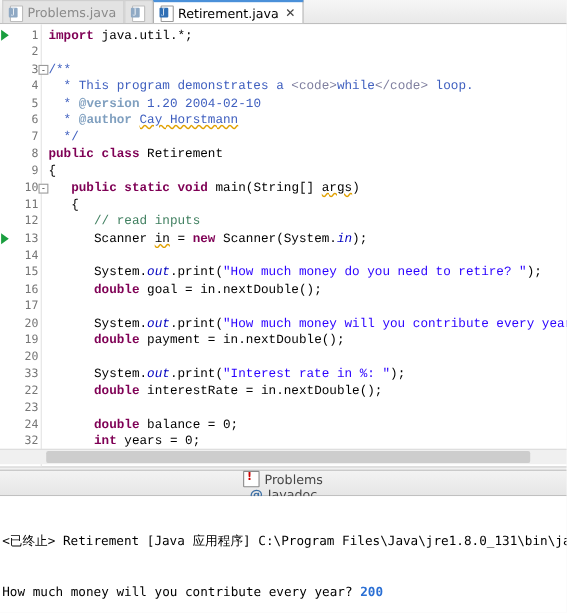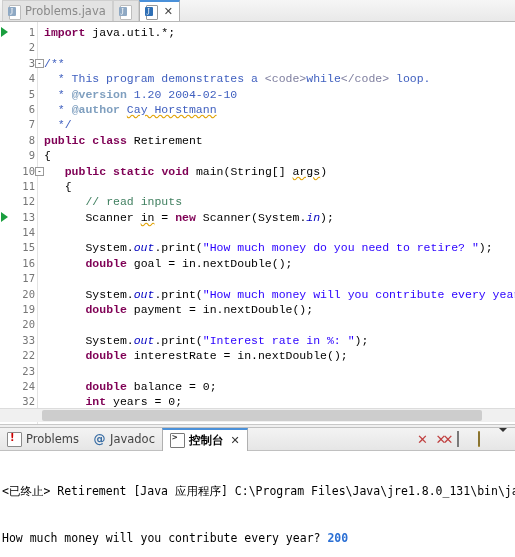--- a/index.html
+++ b/index.html
@@ -206,20 +206,21 @@
     top: 427px;
     left: 0;
     width: 515px;
     height: 24px;
     background: linear-gradient(#f3f3f3, #e6e6e6);
     border-top: 1px solid #c0c0c0;
     border-bottom: 1px solid #c0c0c0;
     display: flex;
     align-items: center;
     box-sizing: border-box;
+    flex-direction: column;
   }
   .ctab {
     display: flex;
     align-items: center;
     gap: 4px;
     height: 23px;
     padding: 0 7px;
     font-size: 11.5px;
     color: #444;
     box-sizing: border-box;
@@ -381,20 +382,21 @@
       <span class="tab-icon dim">
           <span class="page"></span>
           <span class="jbadge">J</span>
         </span>
     </div>
     <div class="tab active">
       <span class="tab-icon">
           <span class="page"></span>
           <span class="jbadge">J</span>
         </span>
+      <span>Retirement.java</span>
       <span class="tab-close">✕</span>
     </div>
   </div>
 
   <div class="editor-wrap">
     <div class="gutter" id="gutter">
         <div class="gutter-row">1<span class="marker-arrow"></span></div>
         <div class="gutter-row">2</div>
         <div class="gutter-row">3<span class="fold">-</span></div>
         <div class="gutter-row">4</div>

